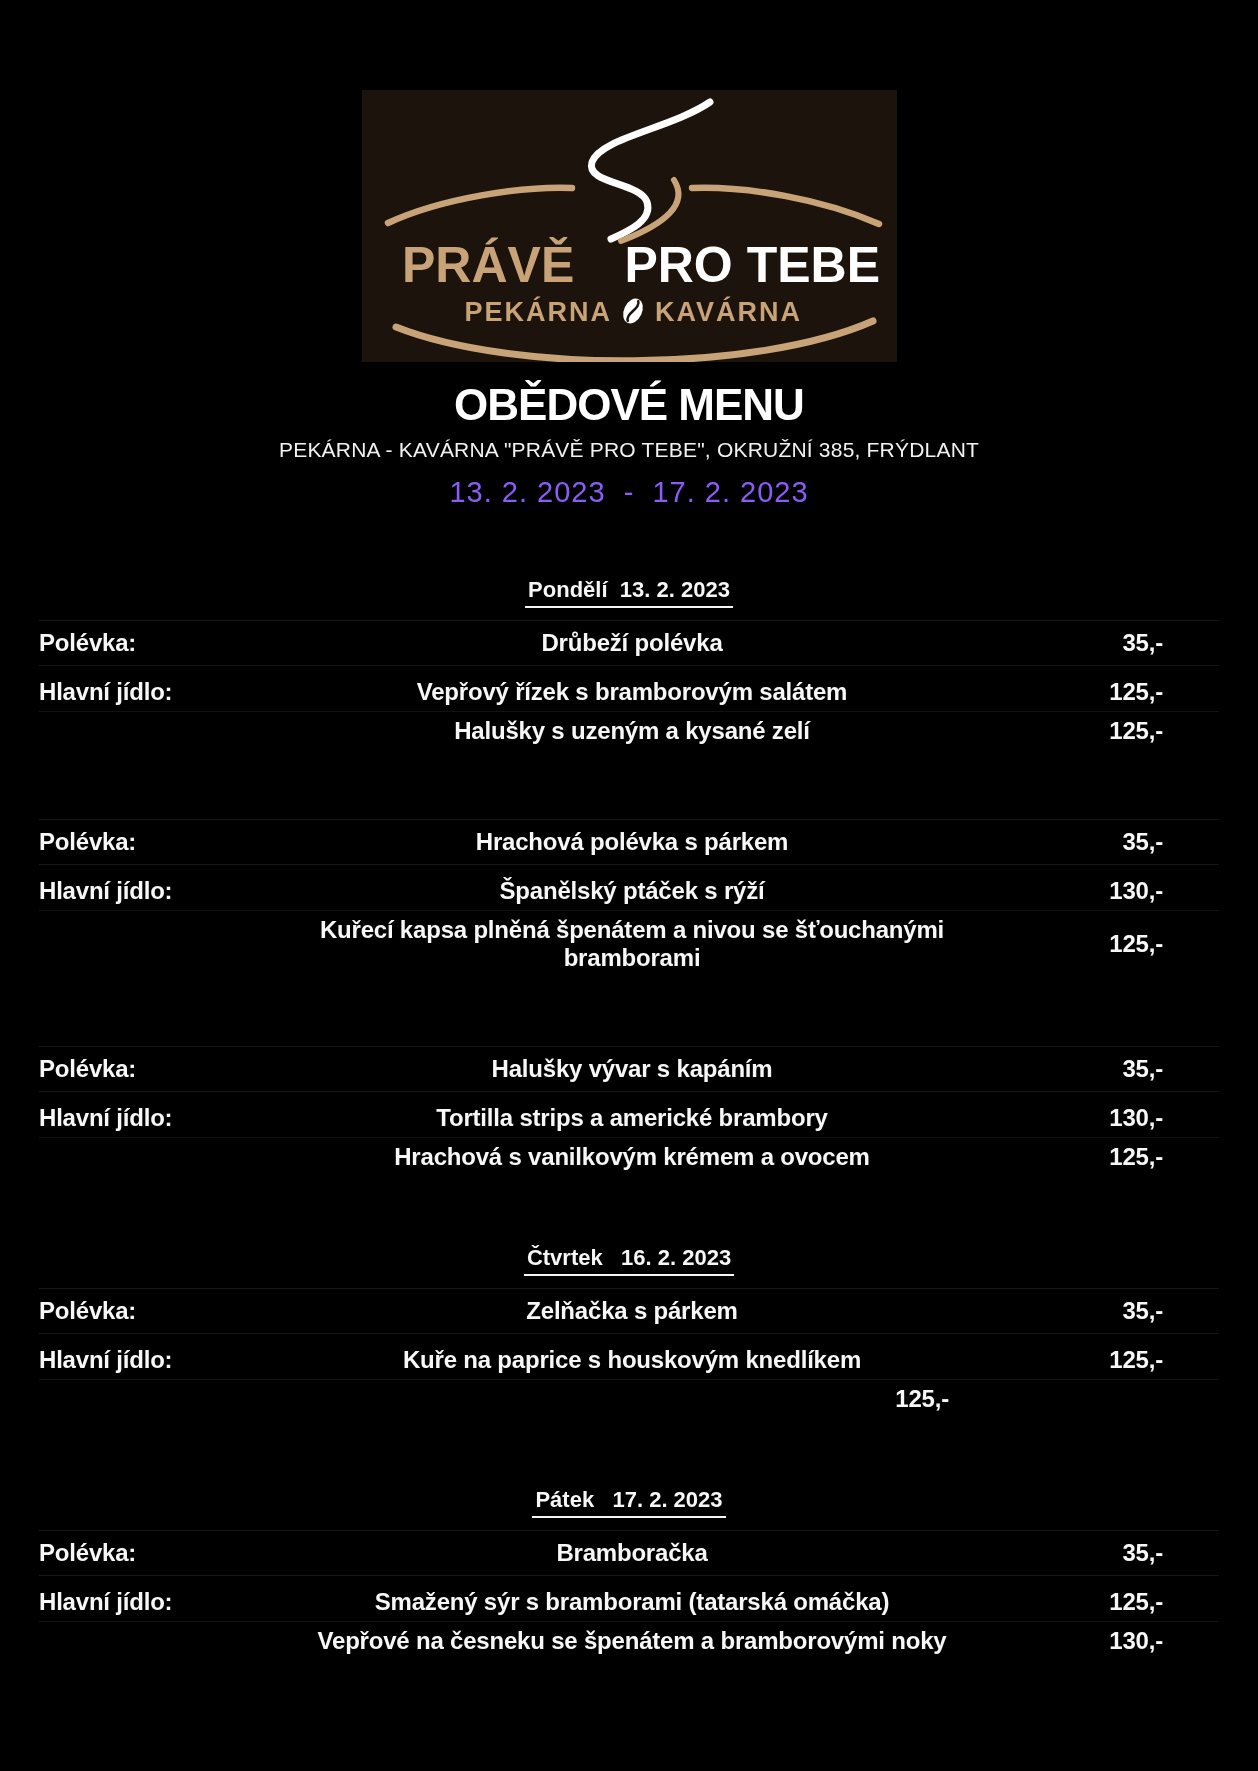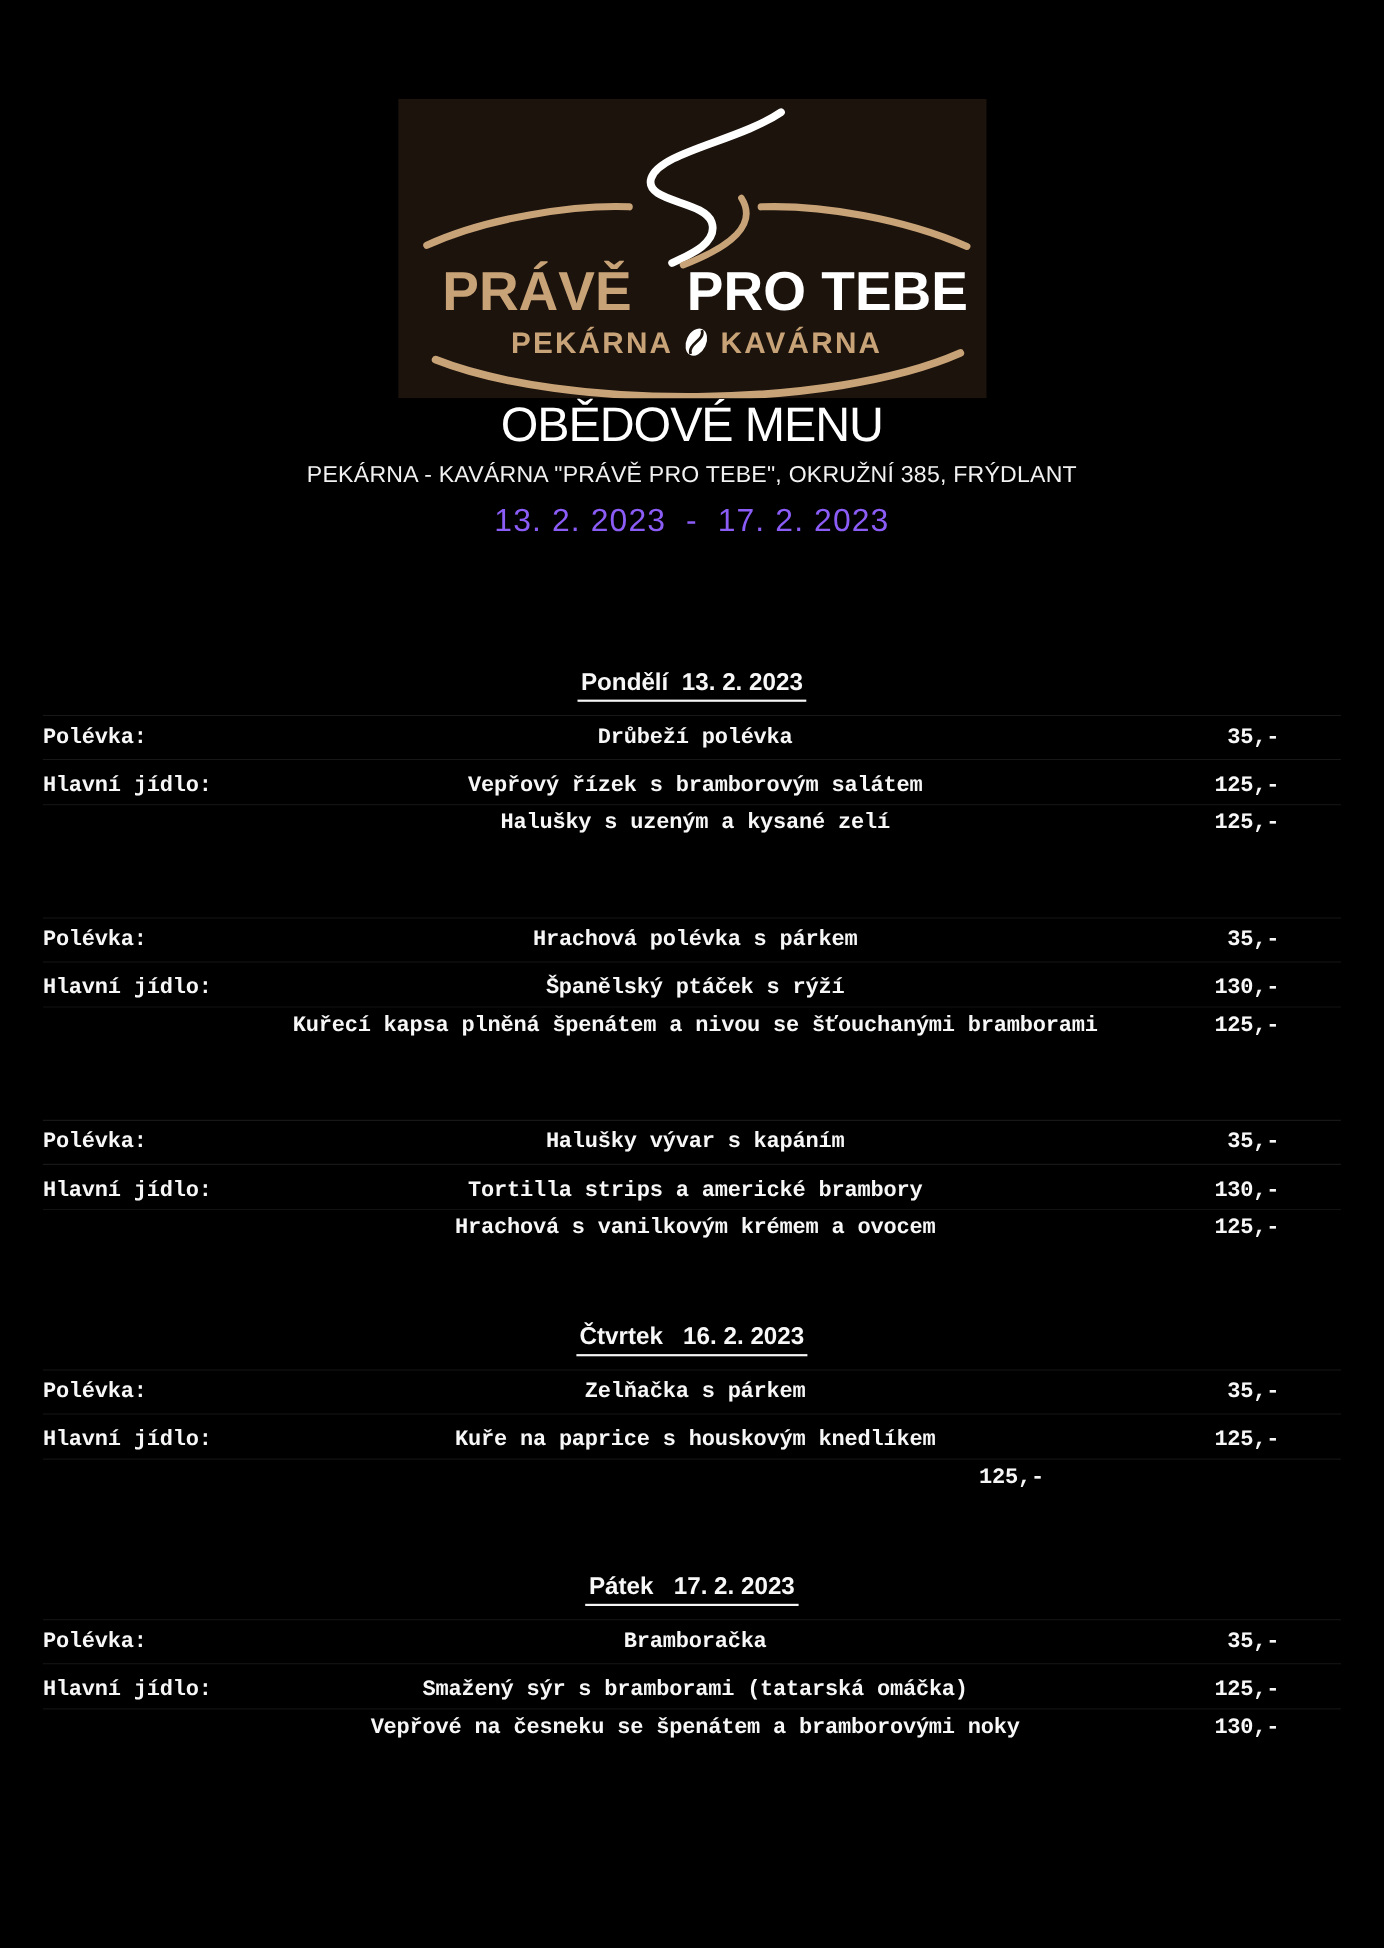--- a/index.html
+++ b/index.html
@@ -12,23 +12,24 @@
     position: relative;
   }
   
   .logo-box {
     width: 535px; height: 272px;
     margin: 90px auto 0 auto;
     display: block;
   }
   
   .page-title {
+    margin-top: 18px;
     text-align: center;
     font-size: 44px;
-    font-weight: 400;
+    font-weight: 700;
     letter-spacing: -1px;
     color: #ffffff;
   }
   .page-subtitle {
     margin-top: 8px;
     text-align: center;
     font-size: 21px;
     font-weight: 400;
     letter-spacing: 0.2px;
     color: #f2f2f2;
@@ -37,42 +38,41 @@
   .date-range {
     margin-top: 14px;
     text-align: center;
     font-size: 29px;
     font-weight: 400;
     letter-spacing: 1px;
     color: #8b5cf6;
     white-space: pre;
   }
   
-  .sections { padding: 0 39px; margin-top: 116px; }
+  .sections { padding: 0 39px; margin-top: 68px; }
   .day { margin-bottom: 68px; }
   .day-head-wrap {
     text-align: center;
     margin-bottom: 12px;
     font-size: 22px;
     font-weight: 700;
   }
   .day-head {
     display: inline-block;
     white-space: pre;
     border-bottom: 2px solid #f5f5f5;
     padding: 0 3px 3px 3px;
   }
   .row {
     display: grid;
     grid-template-columns: 220px 746px auto;
     align-items: center;
-    font-size: 20px;
+    font-size: 24px;
     font-weight: 700;
     letter-spacing: -0.2px;
-    font-family: Liberation Mono, monospace;
   }
   .row .lbl   { text-align: left; }
   .row .dish  { text-align: center; }
   .row .price { text-align: right; padding-right: 56px; }
   .row.soup {
     padding: 8px 0;
     border-top: 1px solid rgba(255,255,255,0.09);
     border-bottom: 1px solid rgba(255,255,255,0.09);
     margin-bottom: 5px;
   }

